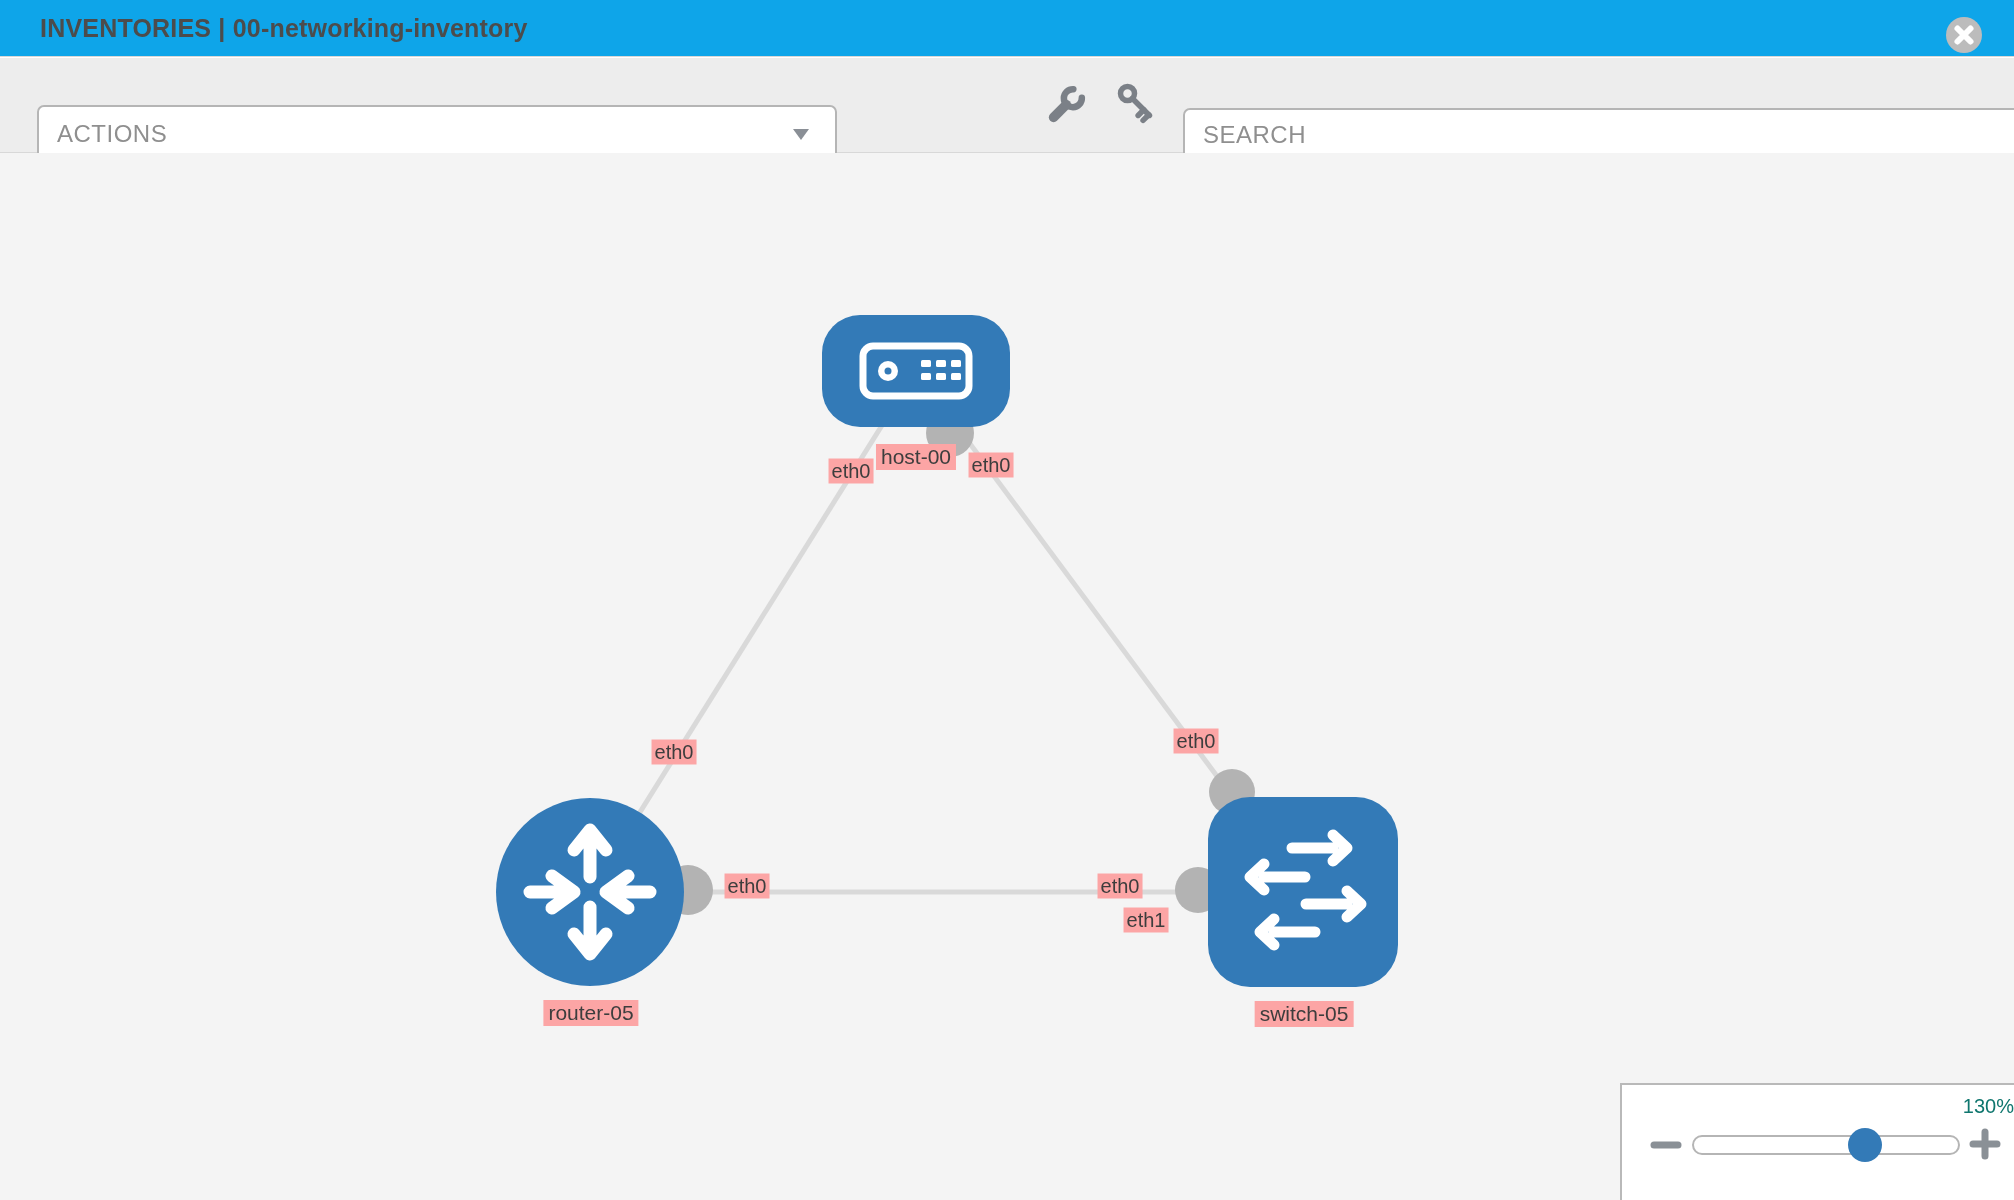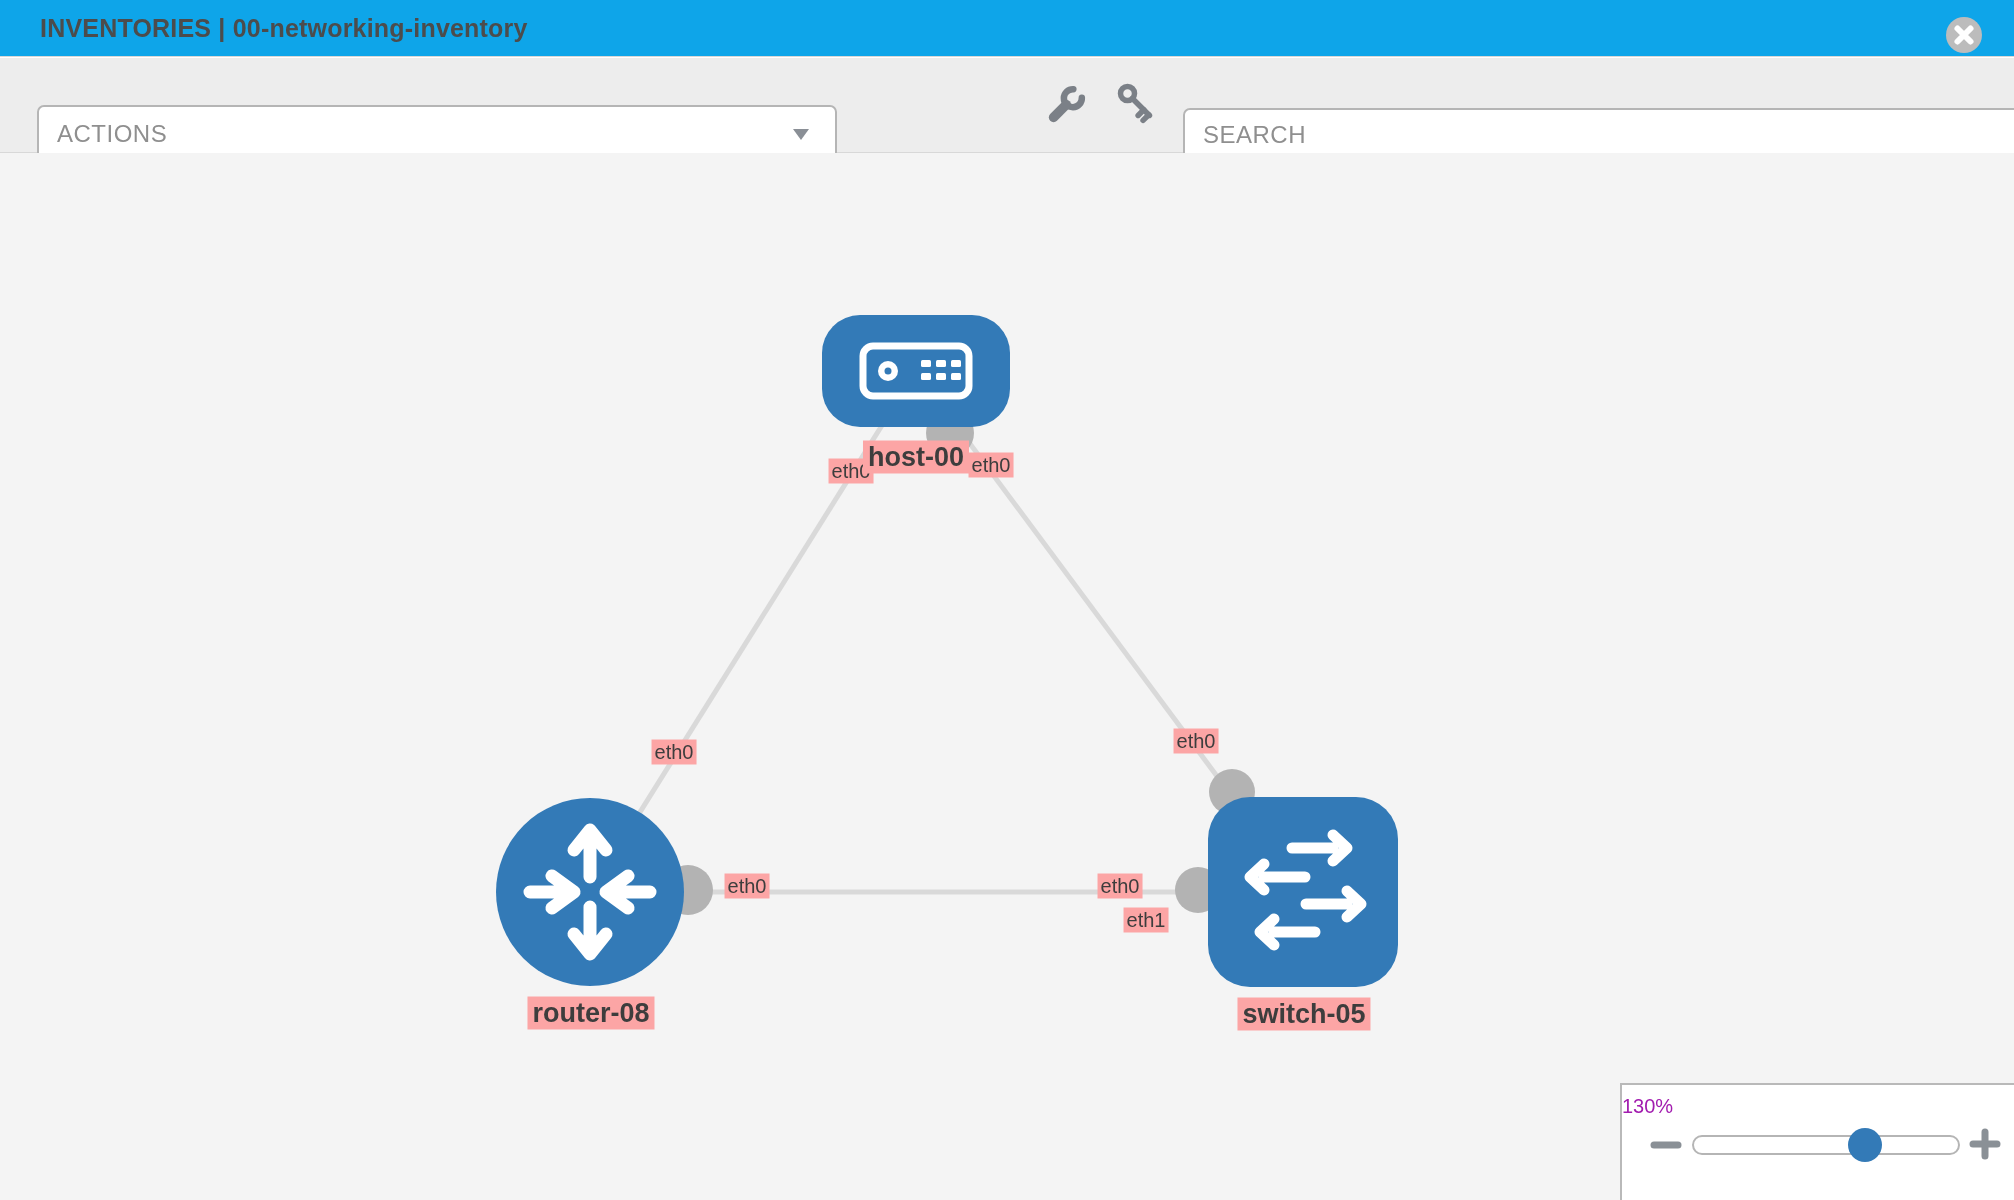--- a/index.html
+++ b/index.html
@@ -39,27 +39,27 @@
   .canvas{position:absolute;left:0;top:153px;width:2014px;height:1047px;background:var(--canvas-bg);}
   .topology-svg{position:absolute;left:0;top:0;}
   .link-line{stroke:var(--link-gray);stroke-width:5;fill:none;}
   .connector{fill:var(--connector-gray);}
   .node-shape{fill:var(--node-blue);}
   .icon-stroke{stroke:#fff;fill:none;stroke-linecap:round;stroke-linejoin:round;}
 
   .graph-label{position:absolute;transform:translate(-50%,-50%);background:#fca5a5;
     color:var(--label-text);white-space:nowrap;}
   .graph-label.small{font-size:20px;padding:1px 3px;}
-  .graph-label.big{font-size:27px;padding:1px 5px;font-weight:bold;}
+  .graph-label.big{font-size:21px;padding:1px 5px;}
 
   
   .zoom-panel{position:absolute;right:0;bottom:0;width:394px;height:117px;background:#fff;
     border-left:2px solid #b9b9b9;border-top:2px solid #b9b9b9;}
-  .zoom-level{position:absolute;left:0;top:10px;width:100%;text-align:left;
-    font-size:20px;color:#a21caf;}
+  .zoom-level{position:absolute;left:0;top:10px;width:100%;text-align:right;
+    font-size:20px;color:#0f766e;}
   .zoom-btn{position:absolute;border:none;background:transparent;cursor:pointer;width:40px;height:40px;}
   .zoom-btn.minus{left:24px;top:40px;}
   .zoom-btn.plus{left:343px;top:39px;}
   .zoom-track{position:absolute;left:70px;top:50px;width:268px;height:20px;background:#fff;
     border:2px solid var(--control-border);border-radius:10px;cursor:pointer;}
   .zoom-handle{position:absolute;left:154px;top:-9px;width:34px;height:34px;border-radius:50%;
     background:var(--node-blue);cursor:grab;}
 </style>
 </head>
 <body>
@@ -154,21 +154,21 @@
   </svg>
 
   <span class="graph-label small" style="left:851px;top:318px">eth0</span>
   <span class="graph-label big" style="left:916px;top:304px">host-00</span>
   <span class="graph-label small" style="left:991px;top:312px">eth0</span>
   <span class="graph-label small" style="left:674px;top:599px">eth0</span>
   <span class="graph-label small" style="left:1196px;top:588px">eth0</span>
   <span class="graph-label small" style="left:747px;top:733px">eth0</span>
   <span class="graph-label small" style="left:1120px;top:733px">eth0</span>
   <span class="graph-label small" style="left:1146px;top:767px">eth1</span>
-  <span class="graph-label big" style="left:591px;top:860px">router-08</span>
+  <span class="graph-label big" style="left:591px;top:860px">router-05</span>
   <span class="graph-label big" style="left:1304px;top:861px">switch-05</span>
 </div>
 
 <div class="zoom-panel">
   <div class="zoom-level">130%</div>
   <button class="zoom-btn minus">
     <svg width="40" height="40" viewBox="0 0 40 40">
       <path d="M8,20 L32,20" stroke="#8a9096" stroke-width="7" stroke-linecap="round"></path>
     </svg>
   </button>

